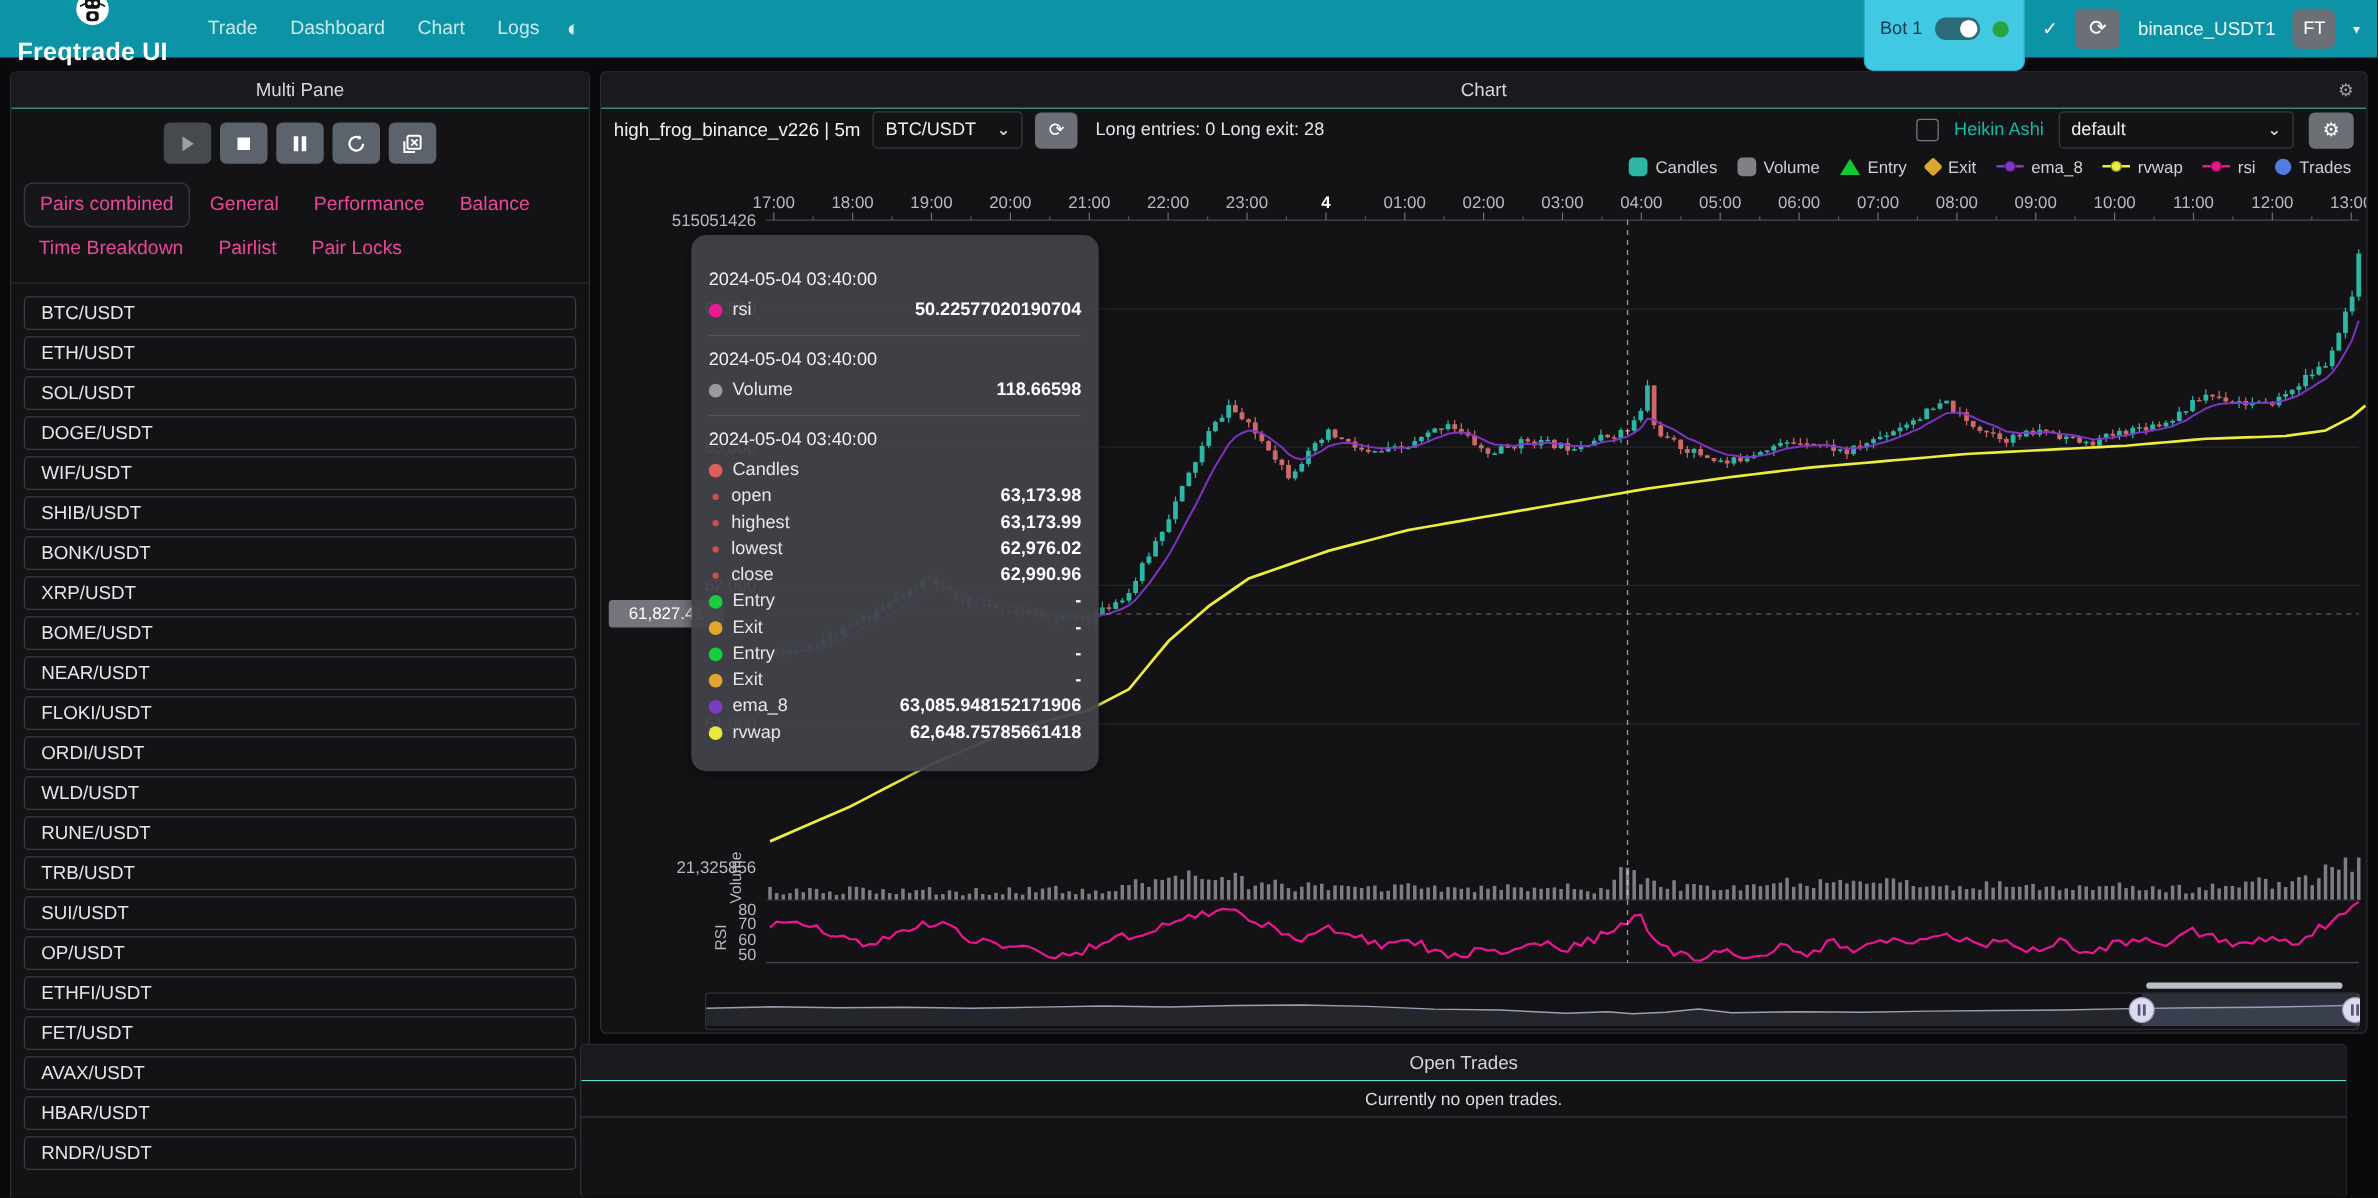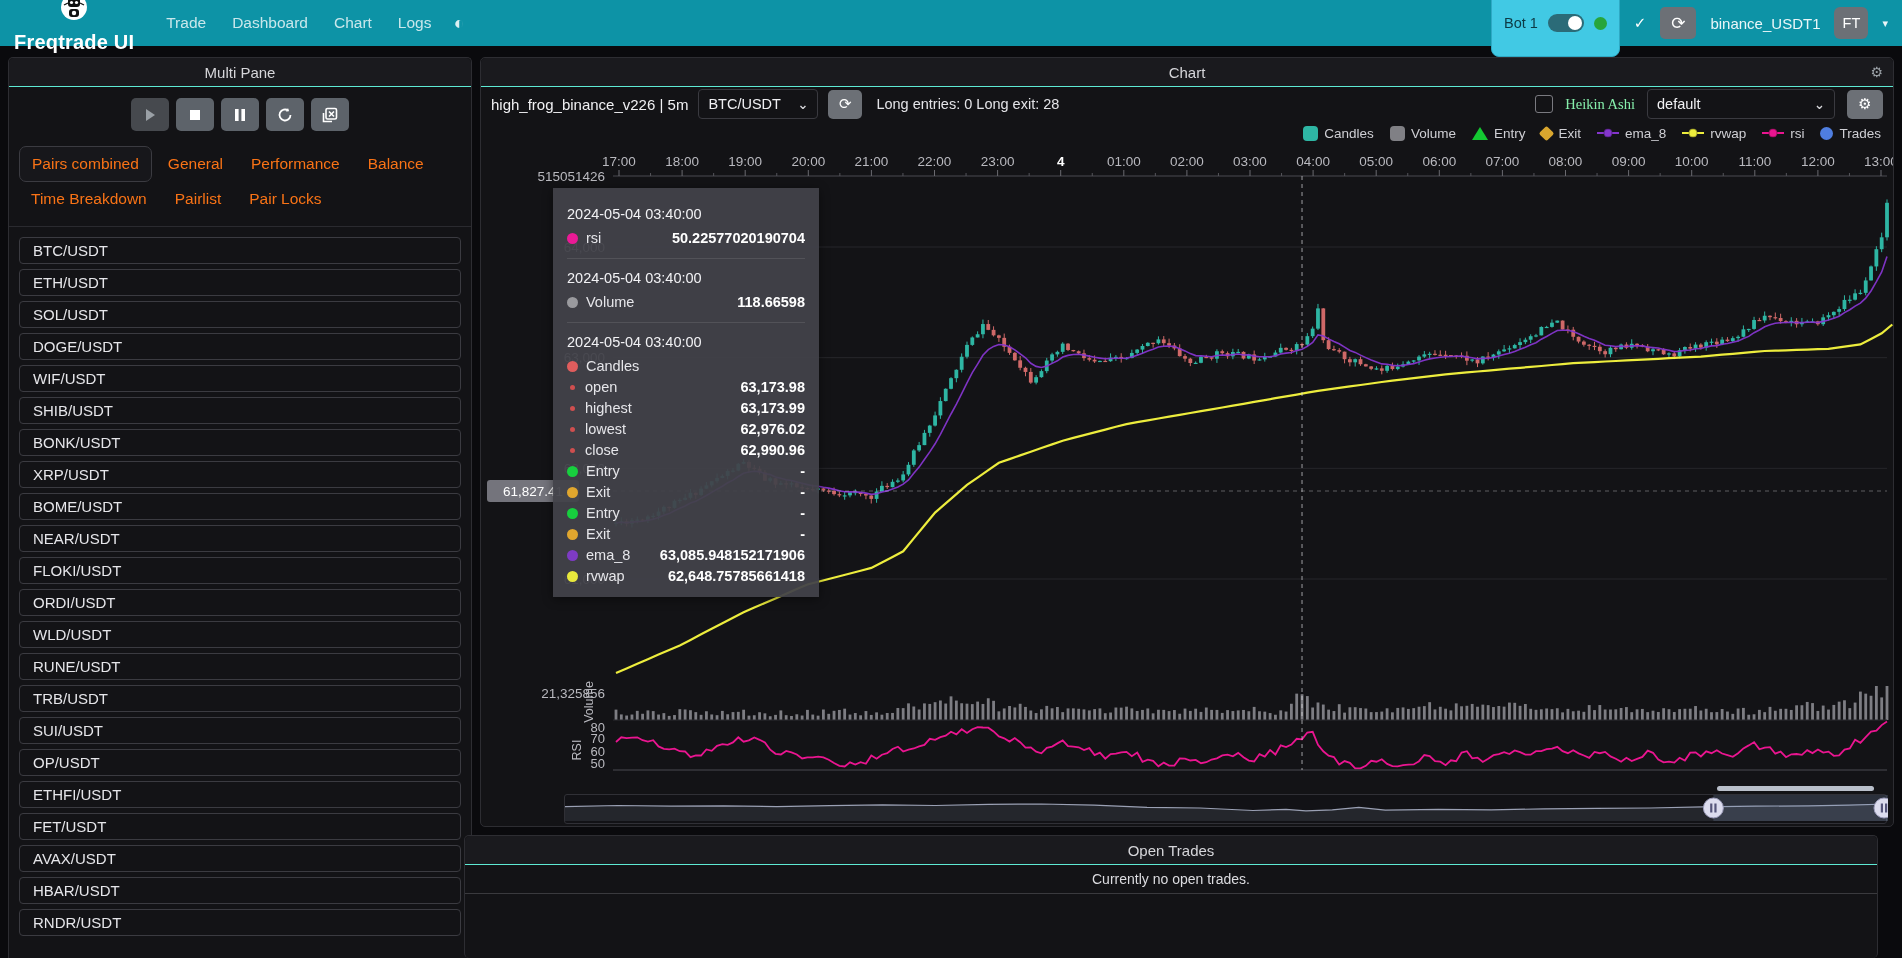--- a/index.html
+++ b/index.html
@@ -35,60 +35,60 @@
     font-size:15px;display:flex;align-items:center;justify-content:center;border-radius:5px 5px 0 0;position:relative;}
 
   
   #sidebar{left:8px;top:57px;width:464px;height:920px;border-bottom:none;}
   .controls-row{display:flex;justify-content:center;gap:7px;padding:11px 0 9px 0;}
   .ctl-btn{width:38px;height:33px;border-radius:5px;background:#5d636a;display:flex;
     align-items:center;justify-content:center;cursor:pointer;}
   .ctl-btn.dim{background:#46494e;}
   .tabs{padding:6px 10px 2px 10px;}
   .tabs-row{display:flex;align-items:center;gap:4px;flex-wrap:nowrap;}
-  .tab{color:#f97316;font-size:15.5px;padding:8px 12px;cursor:pointer;white-space:nowrap;}
+  .tab{color:#ec4899;font-size:15.5px;padding:8px 12px;cursor:pointer;white-space:nowrap;}
   .tab.active{border:1px solid #3b3b41;border-radius:7px;background:#17171b;}
   .tabs-divider{height:1px;background:#2a2a2f;margin:8px 0 10px 0;}
   .pair-list{padding:0 10px;}
   .pair-item{border:1px solid #3b3b41;border-radius:4px;height:25px;display:flex;align-items:center;
     padding-left:13px;margin-bottom:5px;color:#e6e6ea;font-size:15px;cursor:pointer;background:#131316;}
 
   
   #chart-card{left:480px;top:57px;width:1414px;height:770px;}
   .chart-gear{position:absolute;right:10px;top:6px;color:#9aa0a6;font-size:14px;cursor:pointer;}
   .chart-toolbar{height:34px;display:flex;align-items:center;padding:0 10px;gap:10px;color:#e8e8ec;}
   .strategy-name{font-size:15px;color:#f0f0f3;}
   .select{background:#131316;border:1px solid #3a3a40;border-radius:4px;height:28px;color:#f0f0f3;
     font-size:14.5px;display:flex;align-items:center;justify-content:space-between;padding:0 9px;cursor:pointer;}
   .select .chev{font-weight:bold;font-size:13px;margin-left:10px;color:#d8d8dc;}
   #pair-select{width:100px;}
   .tb-refresh{width:34px;height:29px;border-radius:5px;background:#6c7076;color:#fff;display:flex;
     align-items:center;justify-content:center;font-size:15px;cursor:pointer;}
   .entries-summary{font-size:14.5px;color:#e4e4e8;margin-left:4px;}
   .toolbar-right{margin-left:auto;display:flex;align-items:center;gap:12px;}
   .checkbox{width:16px;height:16px;border:1px solid #7a7a80;border-radius:3px;background:transparent;cursor:pointer;}
-  .ha-label{font-size:14.5px;color:#86efac;font-family:Liberation Serif, serif;}
+  .ha-label{font-size:14.5px;color:#14b8a6;}
   #plotcfg-select{width:168px;}
   .gear-btn{width:36px;height:29px;border-radius:5px;background:#6c7076;color:#fff;display:flex;
     align-items:center;justify-content:center;font-size:15px;cursor:pointer;}
 
   .legend-row{height:24px;display:flex;align-items:center;justify-content:flex-end;gap:16px;padding:0 12px;}
   .legend-item{display:flex;align-items:center;gap:6px;color:#cfcfd4;font-size:13.5px;cursor:pointer;}
   .lg-square{width:15px;height:15px;border-radius:4px;}
   .lg-triangle{width:0;height:0;border-left:8px solid transparent;border-right:8px solid transparent;border-bottom:13px solid #14c832;}
   .lg-diamond{width:11px;height:11px;transform:rotate(45deg);border-radius:2px;}
   .lg-line{width:22px;height:2px;position:relative;}
   .lg-line i{position:absolute;left:50%;top:50%;transform:translate(-50%,-50%);width:9px;height:9px;border-radius:50%;display:block;border:1.5px solid rgba(0,0,0,.35);box-sizing:border-box;}
   .lg-circle{width:13px;height:13px;border-radius:50%;}
 
   #chart-svg{position:absolute;left:0;top:84px;}
 
   
-  #chart-tooltip{position:absolute;left:72px;top:130px;width:266px;background:rgba(66,66,73,.94);
-    border-radius:0;padding:10px 14px;box-sizing:border-box;z-index:5;box-shadow:0 2px 10px rgba(0,0,0,.45);}
+  #chart-tooltip{position:absolute;left:72px;top:130px;width:326px;background:rgba(66,66,73,.94);
+    border-radius:12px;padding:20px 14px;box-sizing:border-box;z-index:5;box-shadow:0 2px 10px rgba(0,0,0,.45);}
   .tt-section{padding-top:8px;}
   .tt-section + .tt-section{border-top:1px solid rgba(255,255,255,.10);margin-top:9px;padding-top:11px;}
   .tt-date{color:#f2f2f5;font-size:14.5px;margin-bottom:6px;}
   .tt-row{display:flex;align-items:center;font-size:14.5px;color:#e6e6ea;line-height:21px;}
   .tt-marker{width:11px;height:11px;border-radius:50%;margin-right:8px;flex:0 0 auto;}
   .tt-dot{width:5px;height:5px;border-radius:50%;background:#cf4f4f;margin:0 10px 0 3px;flex:0 0 auto;}
   .tt-label{flex:0 0 auto;}
   .tt-value{margin-left:auto;font-weight:bold;color:#fff;}
 
   

